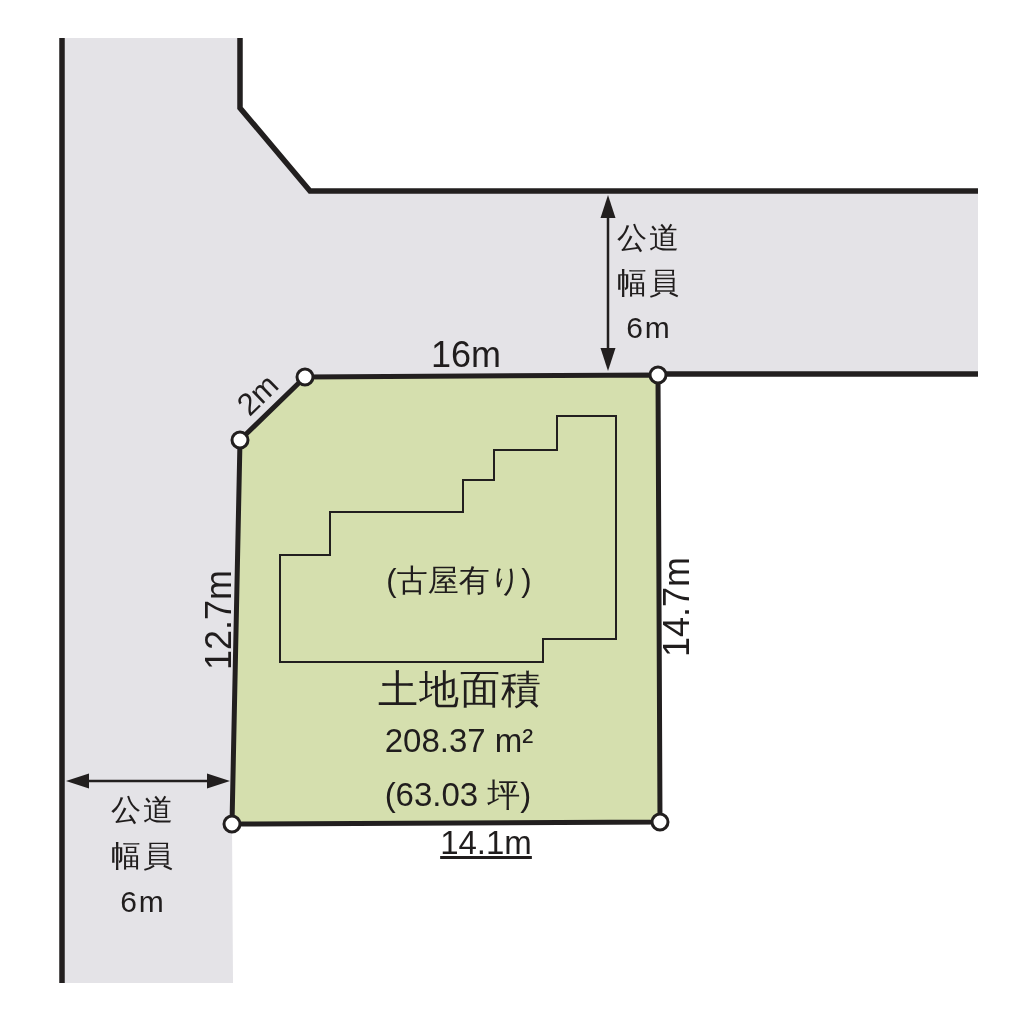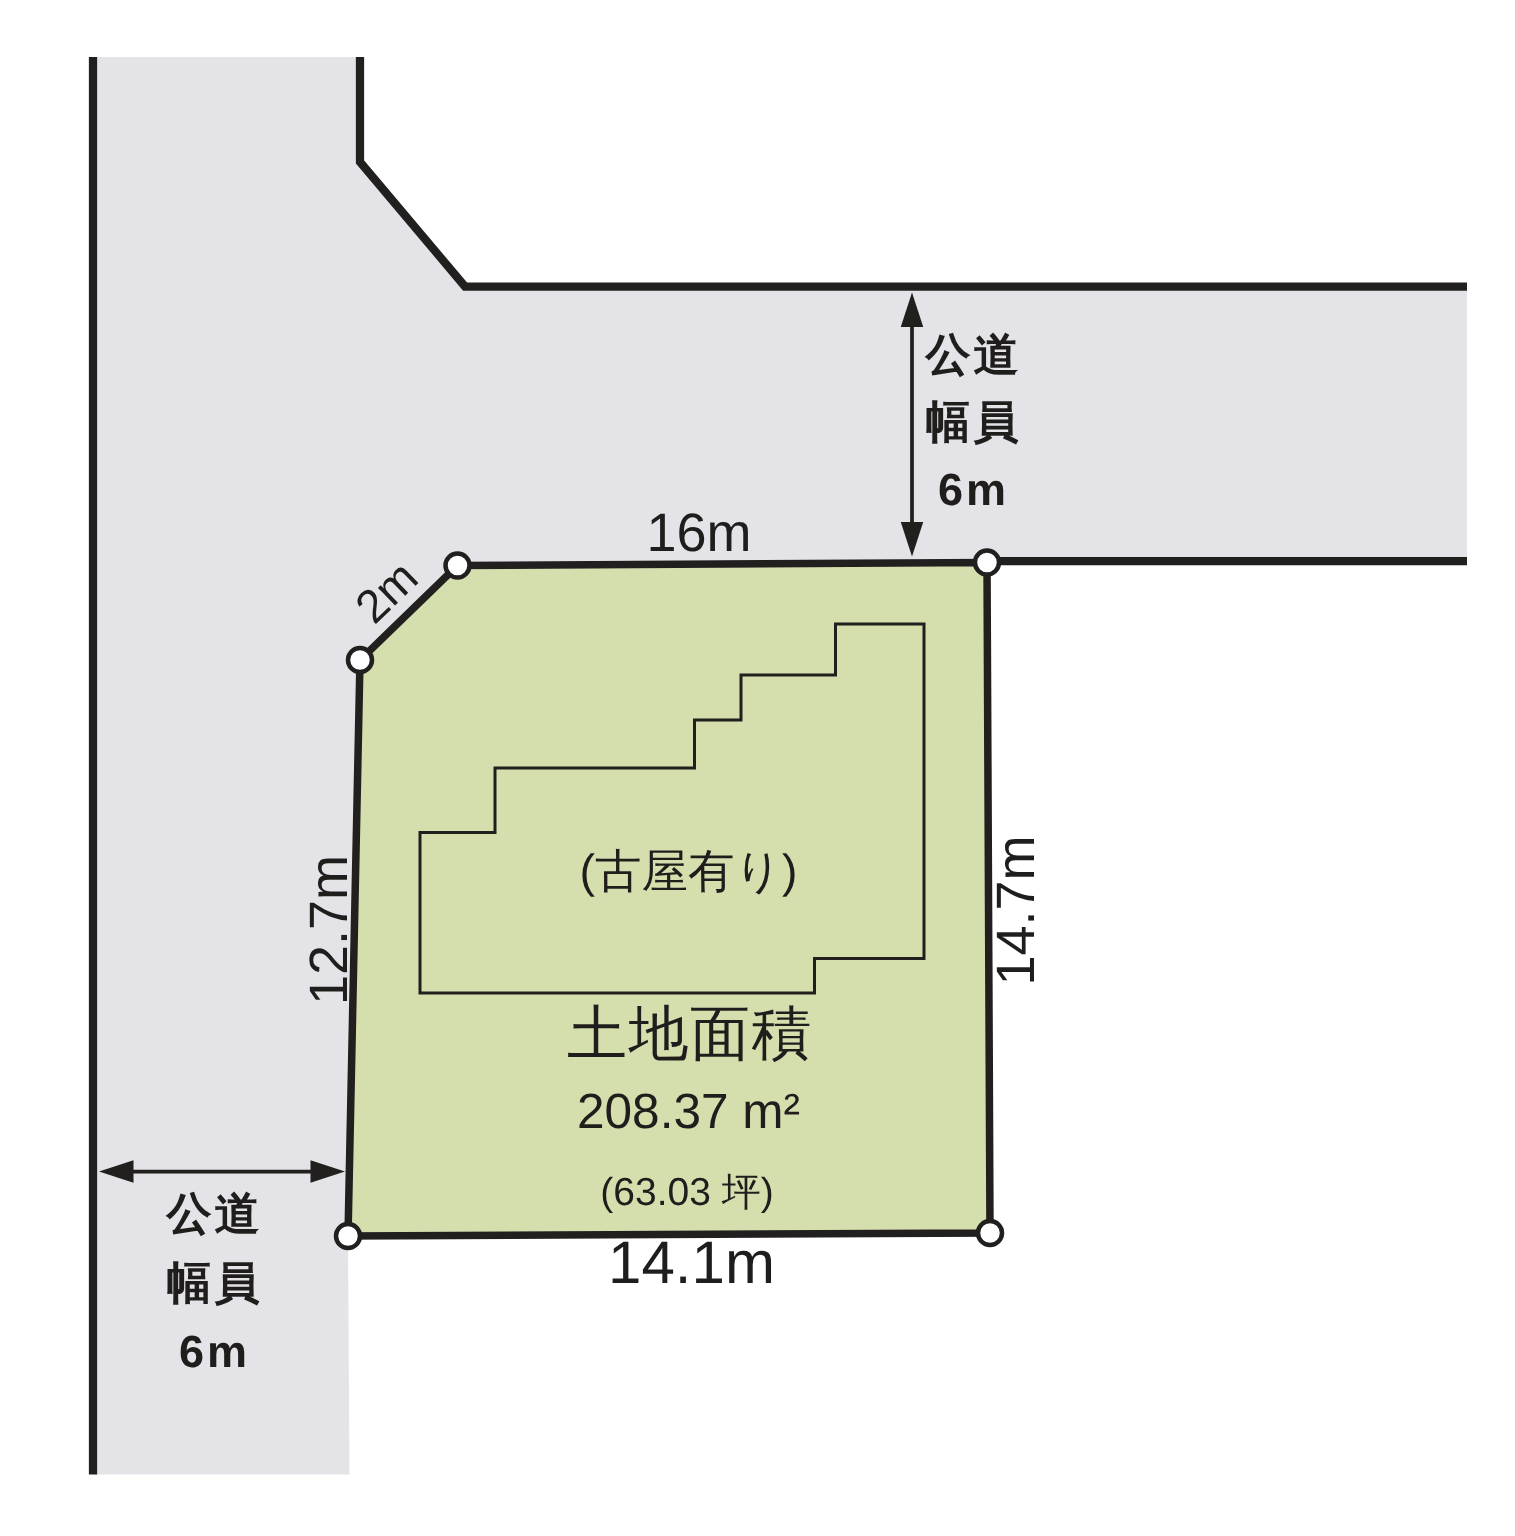--- a/index.html
+++ b/index.html
@@ -15,30 +15,30 @@
   .stage svg { position: absolute; left: 0; top: 0; }
   .lbl {
     position: absolute;
     transform: translate(-50%, -50%);
     white-space: nowrap;
     text-align: center;
     color: #201d1d;
   }
   .lbl.rot90 { transform: translate(-50%, -50%) rotate(-90deg); }
   .lbl.rot45 { transform: translate(-50%, -50%) rotate(-44deg); }
-  .road-note { font-size: 30px; line-height: 45px; letter-spacing: 2px; font-weight: bold; }
+  .road-note { font-size: 30px; line-height: 45px; letter-spacing: 2px; }
   .dim-top    { left: 466px; top: 355px; font-size: 36px; }
   .dim-corner { left: 258px; top: 395px; font-size: 31px; }
   .dim-left   { left: 219px; top: 620px; font-size: 36px; }
   .dim-right  { left: 677px; top: 607px; font-size: 36px; }
-  .dim-bottom { left: 461px; top: 843px; font-size: 40px; }
+  .dim-bottom { left: 486px; top: 843px; font-size: 33px; text-decoration: underline; }
   .building-note { left: 459px; top: 581px; font-size: 31px; text-align: center; }
   .area-title { left: 460px; top: 689px; font-size: 40px; letter-spacing: 1px; }
   .area-sqm   { left: 459px; top: 741px; font-size: 33px; }
-  .area-tsubo { left: 458px; top: 795px; font-size: 26px; }
+  .area-tsubo { left: 458px; top: 795px; font-size: 33px; }
   .road-note-top  { left: 649px; top: 282px; }
   .road-note-left { left: 143px; top: 856px; line-height: 46px; }
 </style>
 </head>
 <body>
 
 <div class="stage">
 
   <svg width="1010" height="1024" viewBox="0 0 1010 1024">
 

